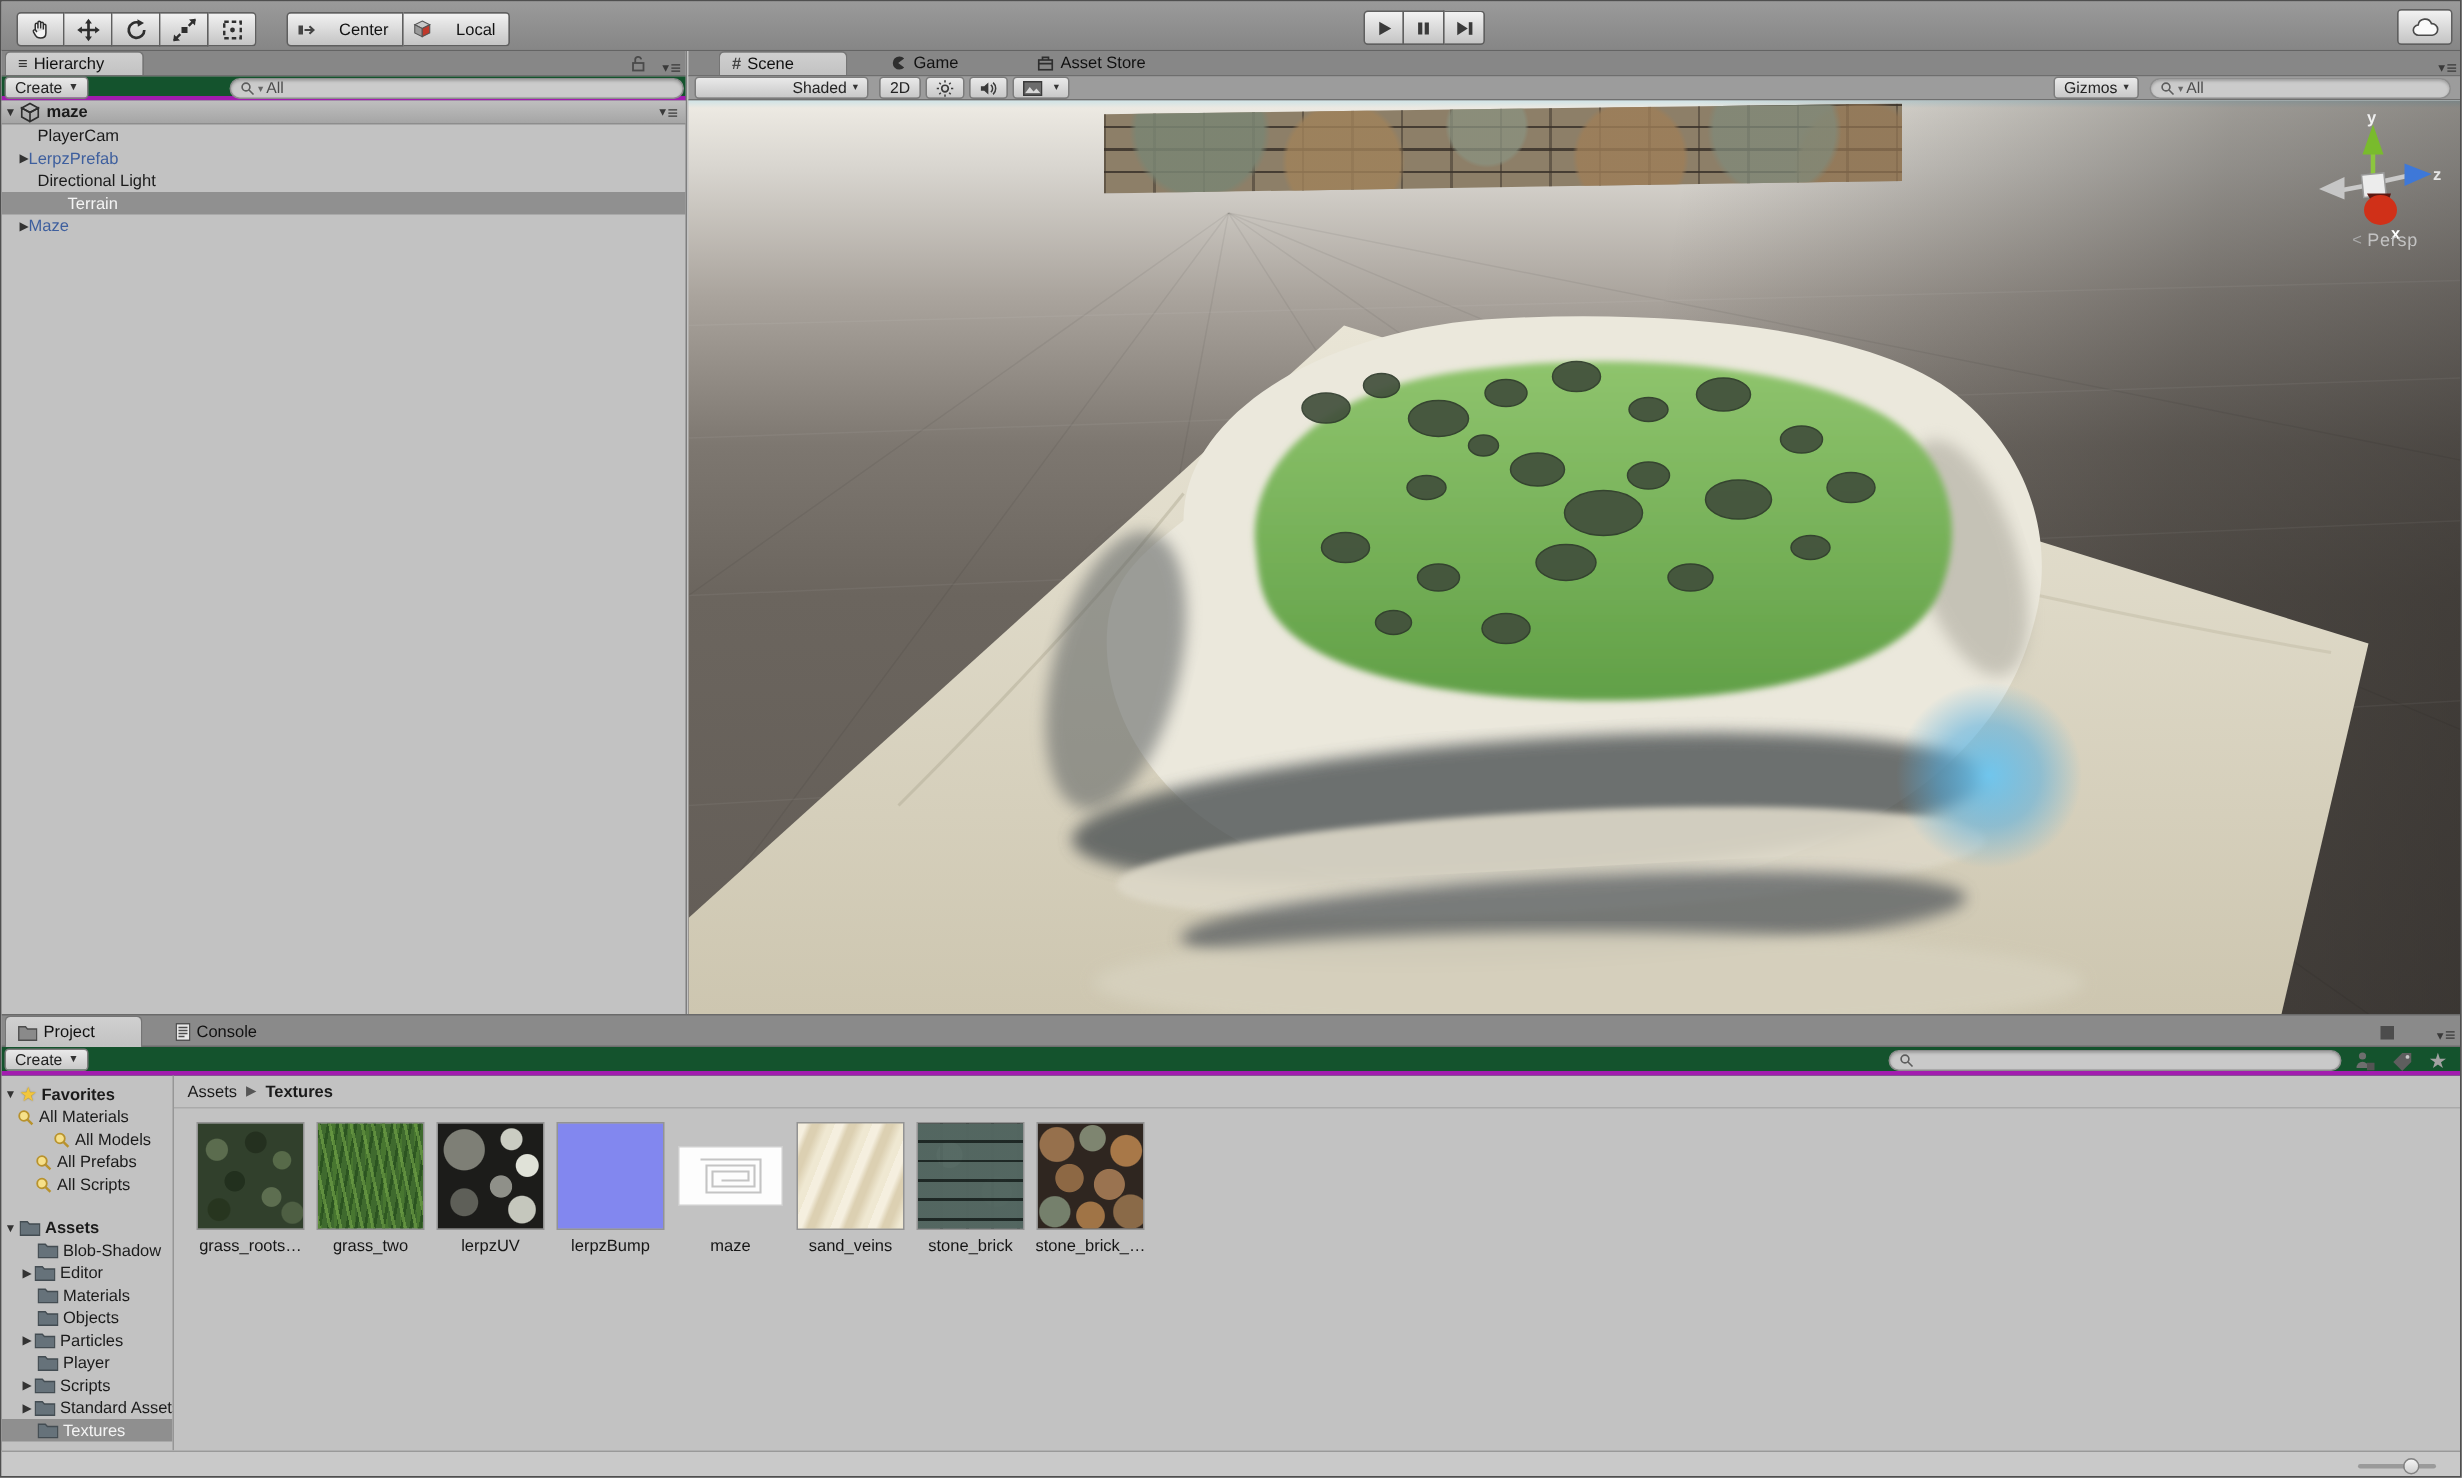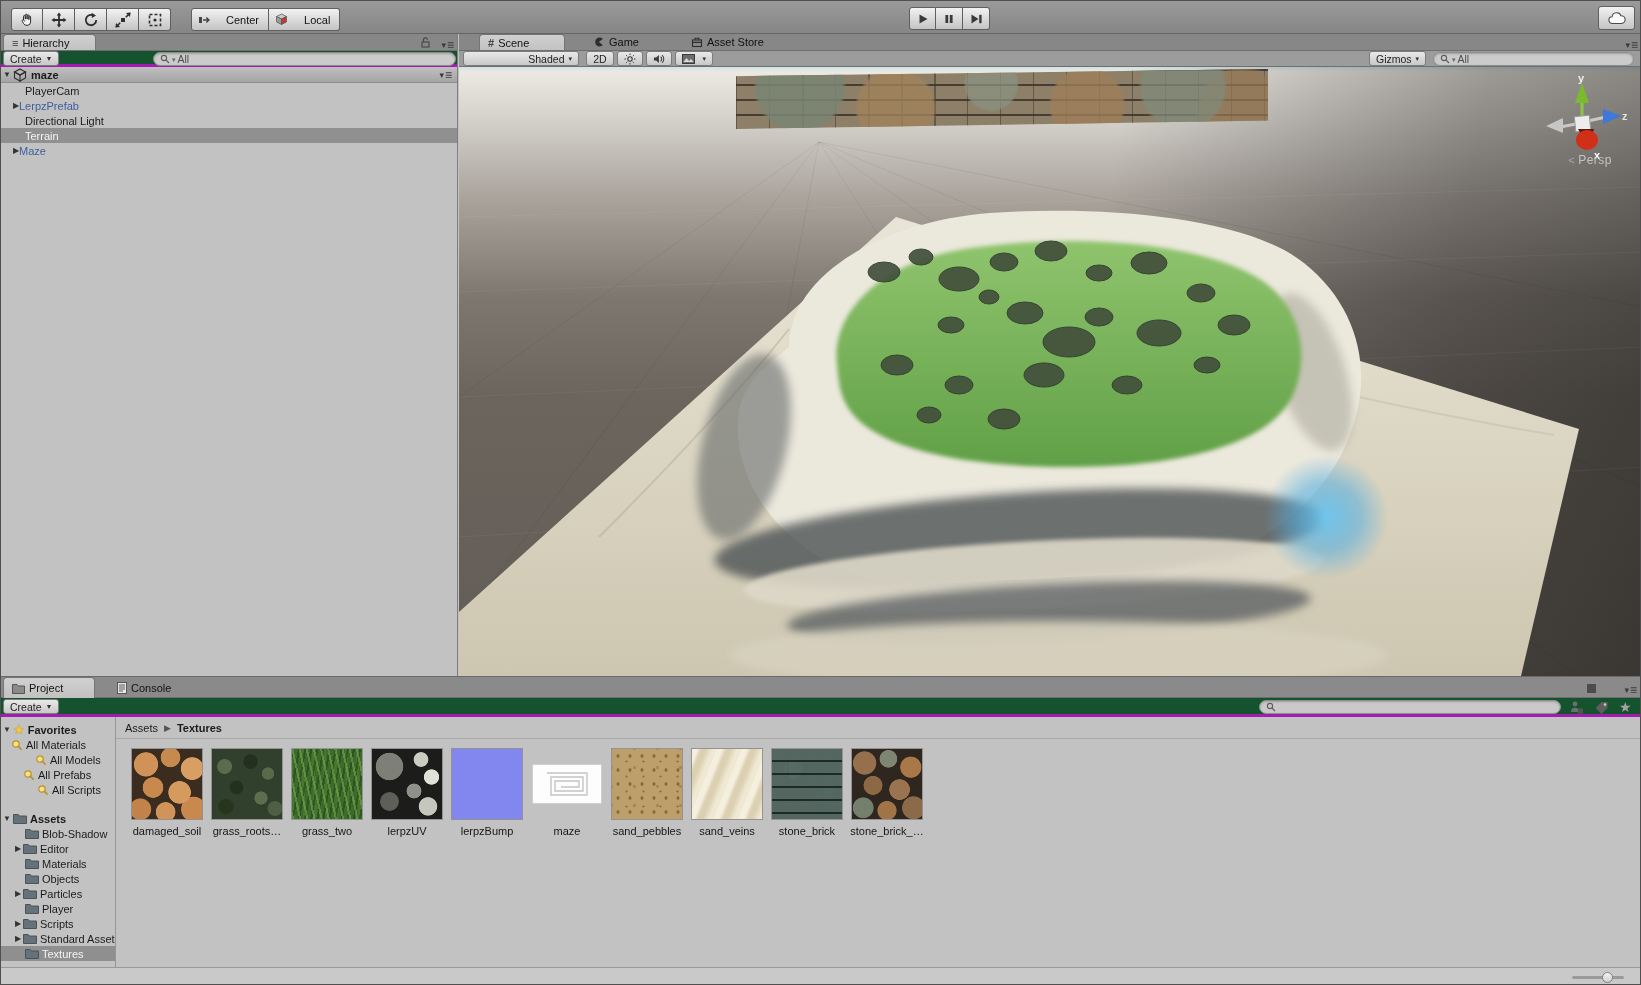--- a/index.html
+++ b/index.html
@@ -36,21 +36,21 @@
   .panelmenu { display:flex; align-items:center; gap:1px; color:#3a3a3a; font-size:9px; }
   .panelmenu .lines { font-size:12px; letter-spacing:-1px; }
 
   
   #hierarchy { position:absolute; left:0; top:33px; width:457px; height:642px; background:#c2c2c2;
     border-right:1px solid #7e7e7e; }
   #hierarchy .tabrow { top:0; height:17px; }
   #hierarchy .paneltoolbar { top:17px; height:16px; }
   .h-row { position:relative; height:15px; display:flex; align-items:center; }
   .h-row .lbl { white-space:nowrap; }
-  .h-row.sel { background:#909090; color:#f4f4f4; }
+  .h-row.sel { background:#909090; color:#f4f4f4;padding-left:20px; }
   .scene-head { height:16px; background:linear-gradient(#bfbfbf,#a5a5a5); border-bottom:1px solid #8d8d8d;
     display:flex; align-items:center; font-weight:700; }
   .tri { width:12px; text-align:center; font-size:8px; color:#333; flex:0 0 12px; }
   .prefab { color:#3e5f9e; }
 
   
   #sceneview { position:absolute; left:458px; top:33px; width:1183px; height:642px; }
   #sceneview .tabrow { top:0; height:17px; }
   #scenetoolbar { position:absolute; top:17px; left:0; right:0; height:16px; background:#9c9c9c;
     border-bottom:1px solid #6f6f6f; }
@@ -555,21 +555,21 @@
           </svg>
           <span>All Models</span>
         </div>
         <div class="p-row" style="padding-left:22px;">
           <svg class="ic" width="12" height="12" viewBox="0 0 12 12" style="margin-right:3px;">
             <circle cx="5" cy="5" r="3.2" fill="#f6e08a" stroke="#b8922c" stroke-width="1.2"></circle>
               <path d="M7.4 7.4 L10.6 10.6" stroke="#b8922c" stroke-width="1.6"></path>
           </svg>
           <span>All Prefabs</span>
         </div>
-        <div class="p-row" style="padding-left:36px;">
+        <div class="p-row" style="padding-left:22px;">
           <svg class="ic" width="12" height="12" viewBox="0 0 12 12" style="margin-right:3px;">
             <circle cx="5" cy="5" r="3.2" fill="#f6e08a" stroke="#b8922c" stroke-width="1.2"></circle>
               <path d="M7.4 7.4 L10.6 10.6" stroke="#b8922c" stroke-width="1.6"></path>
           </svg>
           <span>All Scripts</span>
         </div>
 
         <div style="height:14px;"></div>
 
         <div class="p-row">
@@ -640,24 +640,20 @@
         </div>
       </div>
 
       <div id="projmain">
         <div id="breadcrumbbar">
           <span>Assets</span>
           <span style="color:#555; font-size:9px;">▶</span>
           <span style="font-weight:700;">Textures</span>
         </div>
         <div id="grid">
-          <div class="cell">
-            <div class="thumb tex0"></div>
-            <div class="texlabel">damaged_soil</div>
-          </div>
           <div class="cell">
             <div class="thumb tex1"></div>
             <div class="texlabel">grass_roots…</div>
           </div>
           <div class="cell">
             <div class="thumb tex2"></div>
             <div class="texlabel">grass_two</div>
           </div>
           <div class="cell">
             <div class="thumb tex4"></div>
@@ -671,24 +667,20 @@
             <div class="thumb tex5">
               <div class="mazecard">
                 <svg width="56" height="30" viewBox="0 0 56 30">
                   <path d="M8 4 H48 V26 H12 V8 H44 V22 H16 V12 H40 V18 H22" fill="none" stroke="#c4c4c4" stroke-width="1.4"></path>
                 </svg>
               </div>
             </div>
             <div class="texlabel">maze</div>
           </div>
           <div class="cell">
-            <div class="thumb tex6"></div>
-            <div class="texlabel">sand_pebbles</div>
-          </div>
-          <div class="cell">
             <div class="thumb tex7"></div>
             <div class="texlabel">sand_veins</div>
           </div>
           <div class="cell">
             <div class="thumb tex8"></div>
             <div class="texlabel">stone_brick</div>
           </div>
           <div class="cell">
             <div class="thumb tex9"></div>
             <div class="texlabel">stone_brick_…</div>

